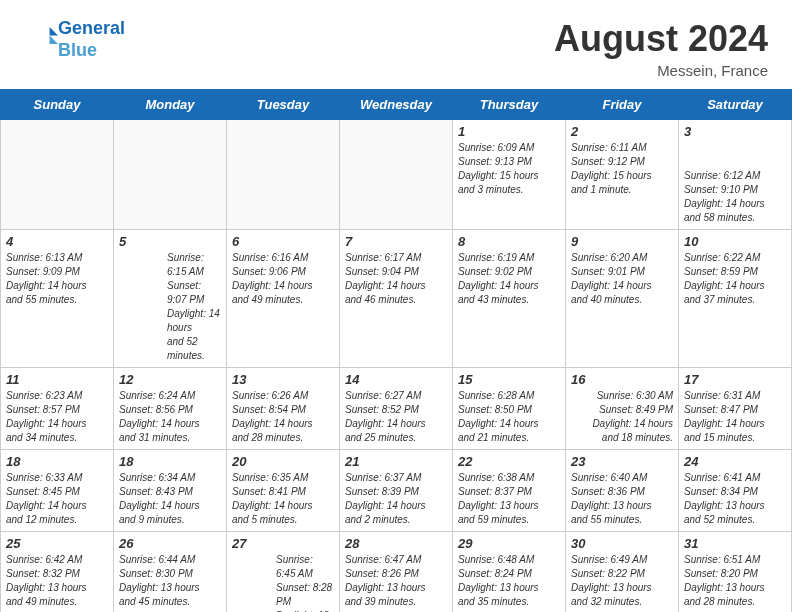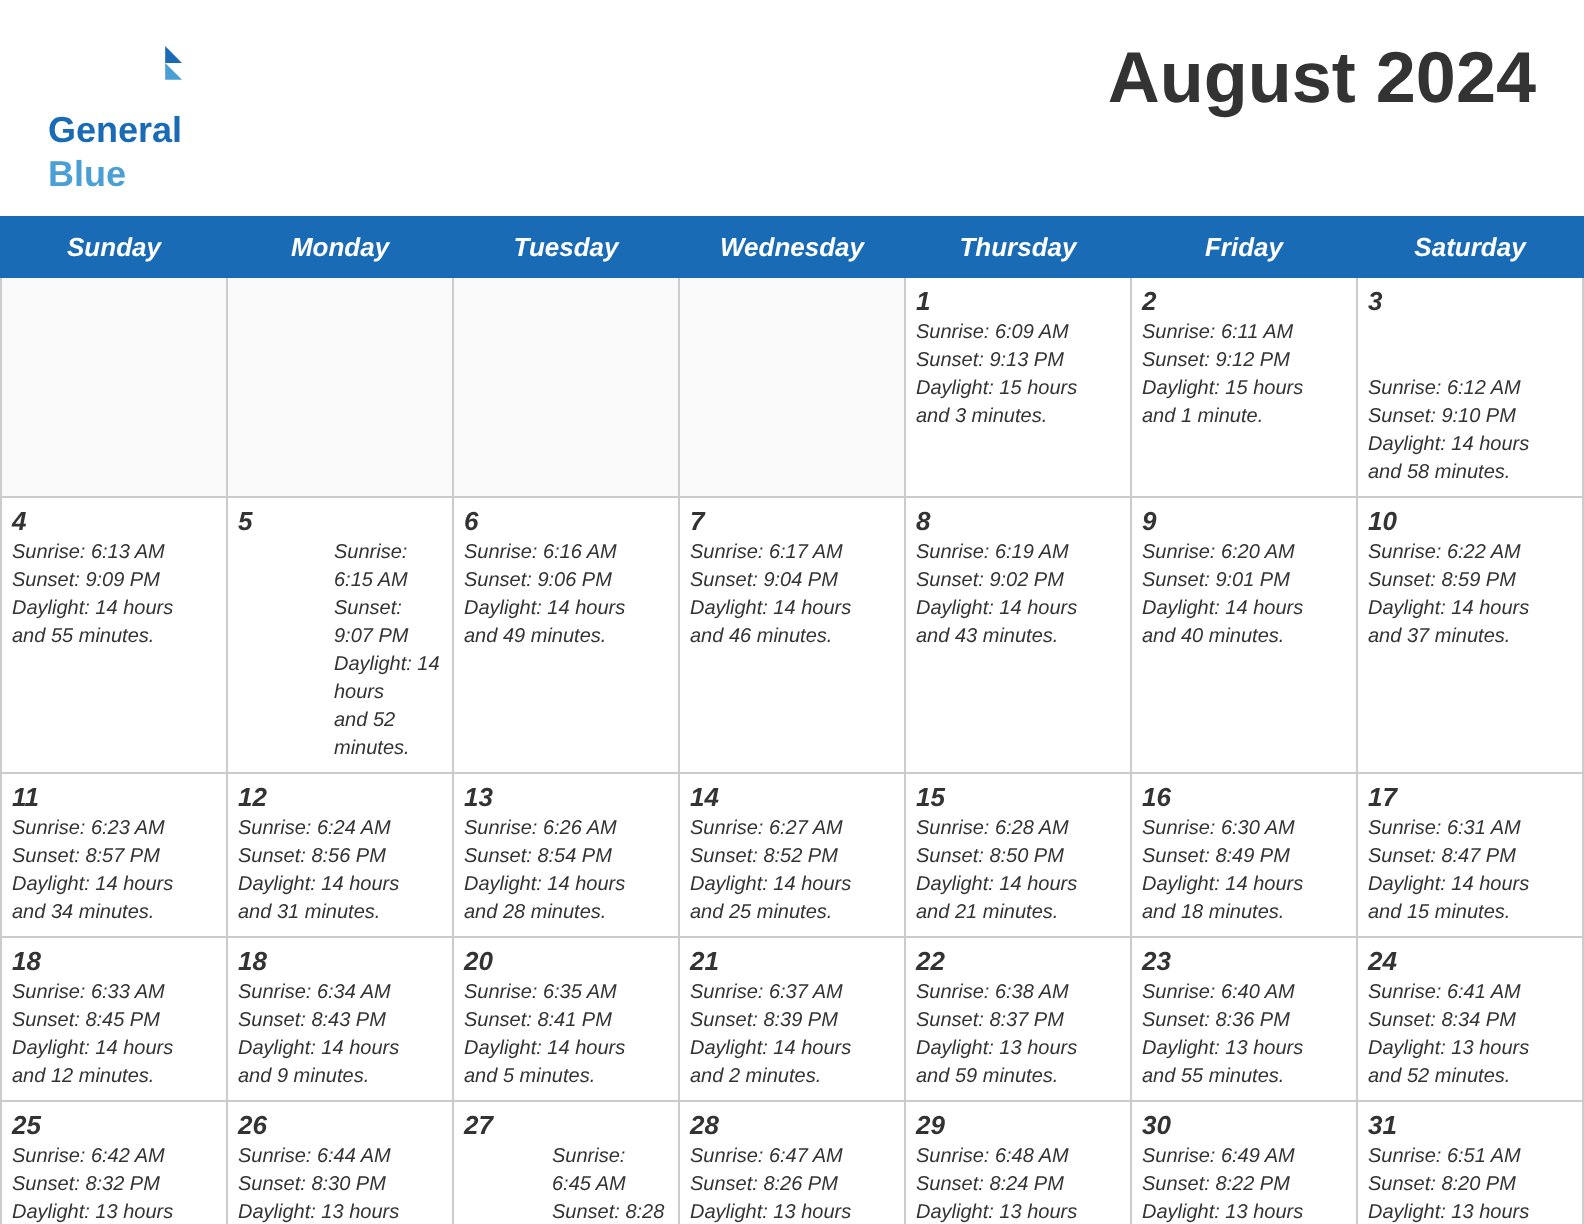--- a/index.html
+++ b/index.html
@@ -11,23 +11,22 @@
       padding: 0;
     }
     .header {
       display: flex;
       justify-content: space-between;
       align-items: flex-start;
       padding: 18px 24px 10px 24px;
     }
     .logo {
       display: flex;
-      align-items: flex-end;
+      align-items: center;
       gap: 0;
-      flex-direction: column;
     }
     .logo-text {
       font-size: 18px;
       font-weight: bold;
       line-height: 1.2;
       color: #333;
     }
     .logo-text span { color: #1a6bb5; }
     .logo-icon {
       width: 32px;
@@ -113,20 +112,21 @@
         <polygon points="28,6 38,16 28,16" fill="#1a6bb5"></polygon>
         <polygon points="28,16 38,26 28,26" fill="#4a9fd4"></polygon>
       </svg>
     </div>
     <div class="logo-text">
       <span>General</span><br><span style="color:#4a9fd4">Blue</span>
     </div>
   </div>
   <div class="title-block">
     <div class="month-title">August 2024</div>
+    <div class="location">Messein, France</div>
   </div>
 </div>
 
 <table class="calendar">
   <thead>
     <tr>
       <th>Sunday</th>
       <th>Monday</th>
       <th>Tuesday</th>
       <th>Wednesday</th>
@@ -245,21 +245,21 @@
         </td>
         <td>
           <div class="day-number">15</div>
           <div class="day-info" style="white-space: pre-line;">Sunrise: 6:28 AM
 Sunset: 8:50 PM
 Daylight: 14 hours
 and 21 minutes.</div>
         </td>
         <td>
           <div class="day-number">16</div>
-          <div class="day-info" style="white-space: pre-line;">Sunrise: 6:30 AM
+          <div class="day-info" style="white-space: pre-line; text-align: right;">Sunrise: 6:30 AM
 Sunset: 8:49 PM
 Daylight: 14 hours
 and 18 minutes.</div>
         </td>
         <td>
           <div class="day-number">17</div>
           <div class="day-info" style="white-space: pre-line;">Sunrise: 6:31 AM
 Sunset: 8:47 PM
 Daylight: 14 hours
 and 15 minutes.</div>

